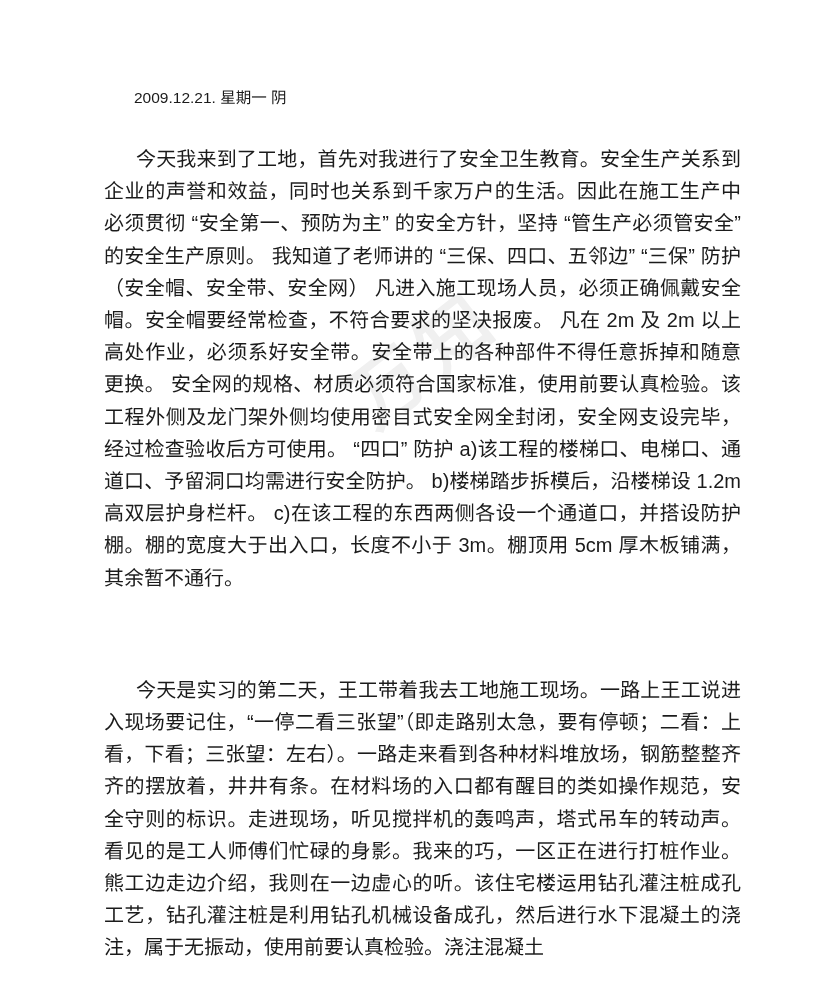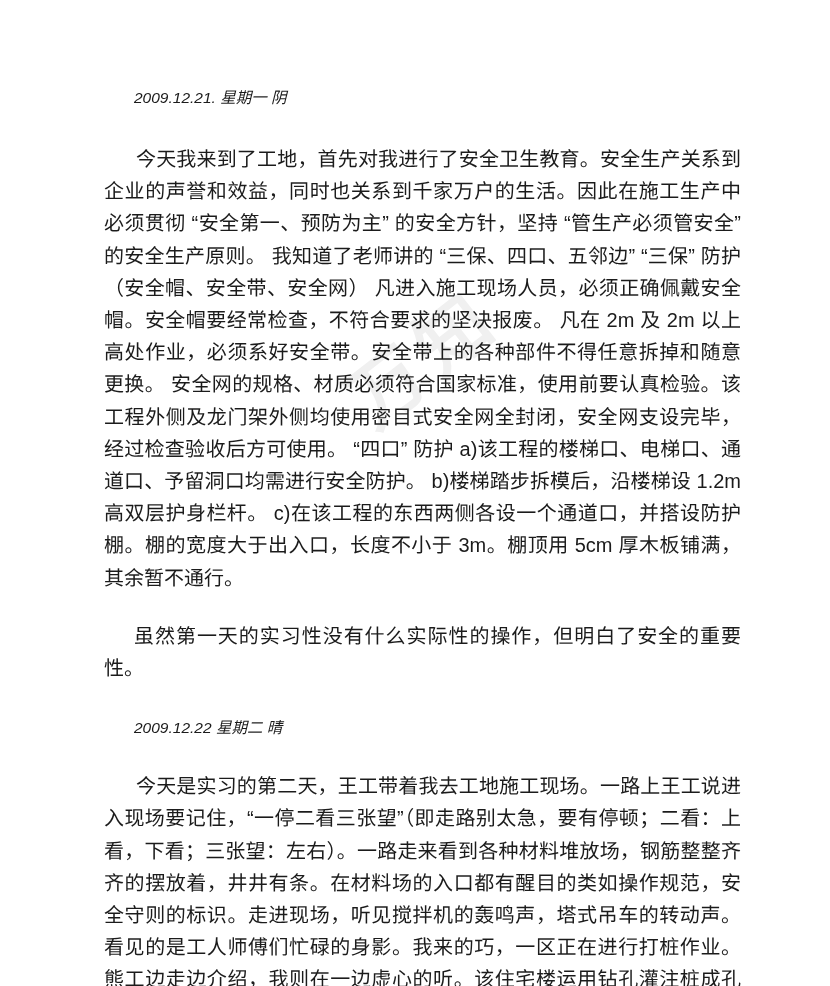--- a/index.html
+++ b/index.html
@@ -51,21 +51,20 @@
     width: 637px;
     z-index: 1;
   }
   .date-line {
     font-size: 15.5px;
     color: #1b1b1b;
     line-height: 32px;
     margin: 0;
     padding-left: 30px;
     white-space: nowrap;
-    font-style: italic;
   }
   .para {
     font-size: 20px;
     color: #1b1b1b;
     line-height: 32.2px;
     margin: 0;
     text-align: justify;
     text-justify: inter-ideograph;
     text-indent: 32px;
   }
@@ -92,25 +91,23 @@
     <div class="top-pad"></div>
 
     <p class="date-line">2009.12.21. 星期一  阴</p>
 
     <div class="spacer-1"></div>
 
     <p class="para">今天我来到了工地，首先对我进行了安全卫生教育。安全生产关系到企业的声誉和效益，同时也关系到千家万户的生活。因此在施工生产中必须贯彻 “安全第一、预防为主” 的安全方针，坚持 “管生产必须管安全” 的安全生产原则。 我知道了老师讲的 “三保、四口、五邻边”  “三保”  防护（安全帽、安全带、安全网） 凡进入施工现场人员，必须正确佩戴安全帽。安全帽要经常检查，不符合要求的坚决报废。 凡在 2m 及 2m 以上高处作业，必须系好安全带。安全带上的各种部件不得任意拆掉和随意更换。 安全网的规格、材质必须符合国家标准，使用前要认真检验。该工程外侧及龙门架外侧均使用密目式安全网全封闭，安全网支设完毕，经过检查验收后方可使用。 “四口” 防护 a)该工程的楼梯口、电梯口、通道口、予留洞口均需进行安全防护。 b)楼梯踏步拆模后，沿楼梯设 1.2m 高双层护身栏杆。 c)在该工程的东西两侧各设一个通道口，并搭设防护棚。棚的宽度大于出入口，长度不小于 3m。棚顶用 5cm 厚木板铺满，其余暂不通行。</p>
 
     <div class="spacer-2"></div>
 
-    <p class="para no-indent">虽然第一天的实习性没有什么实际性的操作，但明白了安全的重要性。</p>
 
     <div class="spacer-3"></div>
 
-    <p class="date-line">2009.12.22 星期二  晴</p>
 
     <div class="spacer-4"></div>
 
     <p class="para">今天是实习的第二天，王工带着我去工地施工现场。一路上王工说进入现场要记住，“一停二看三张望”（即走路别太急，要有停顿；二看：上看，下看；三张望：左右）。一路走来看到各种材料堆放场，钢筋整整齐齐的摆放着，井井有条。在材料场的入口都有醒目的类如操作规范，安全守则的标识。走进现场，听见搅拌机的轰鸣声，塔式吊车的转动声。看见的是工人师傅们忙碌的身影。我来的巧，一区正在进行打桩作业。熊工边走边介绍，我则在一边虚心的听。该住宅楼运用钻孔灌注桩成孔工艺，钻孔灌注桩是利用钻孔机械设备成孔，然后进行水下混凝土的浇注，属于无振动，使用前要认真检验。浇注混凝土</p>
 
   </div>
 
 </div>
 
 </body></html>

